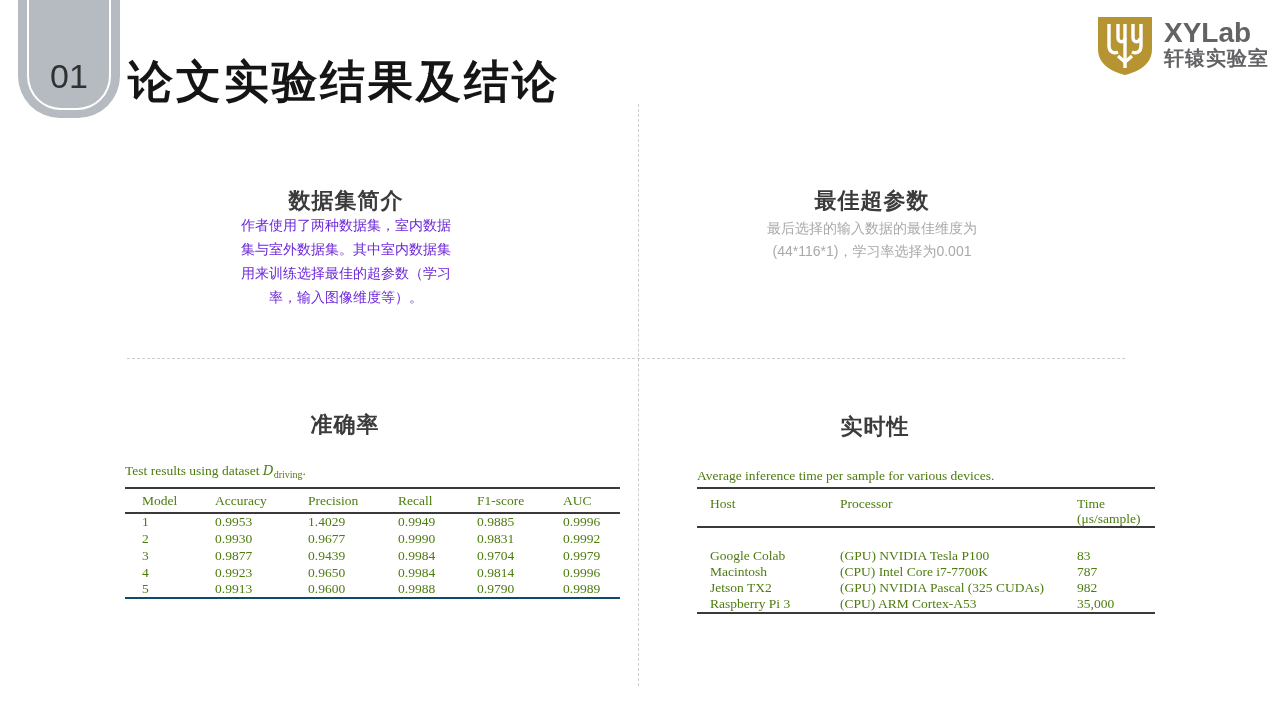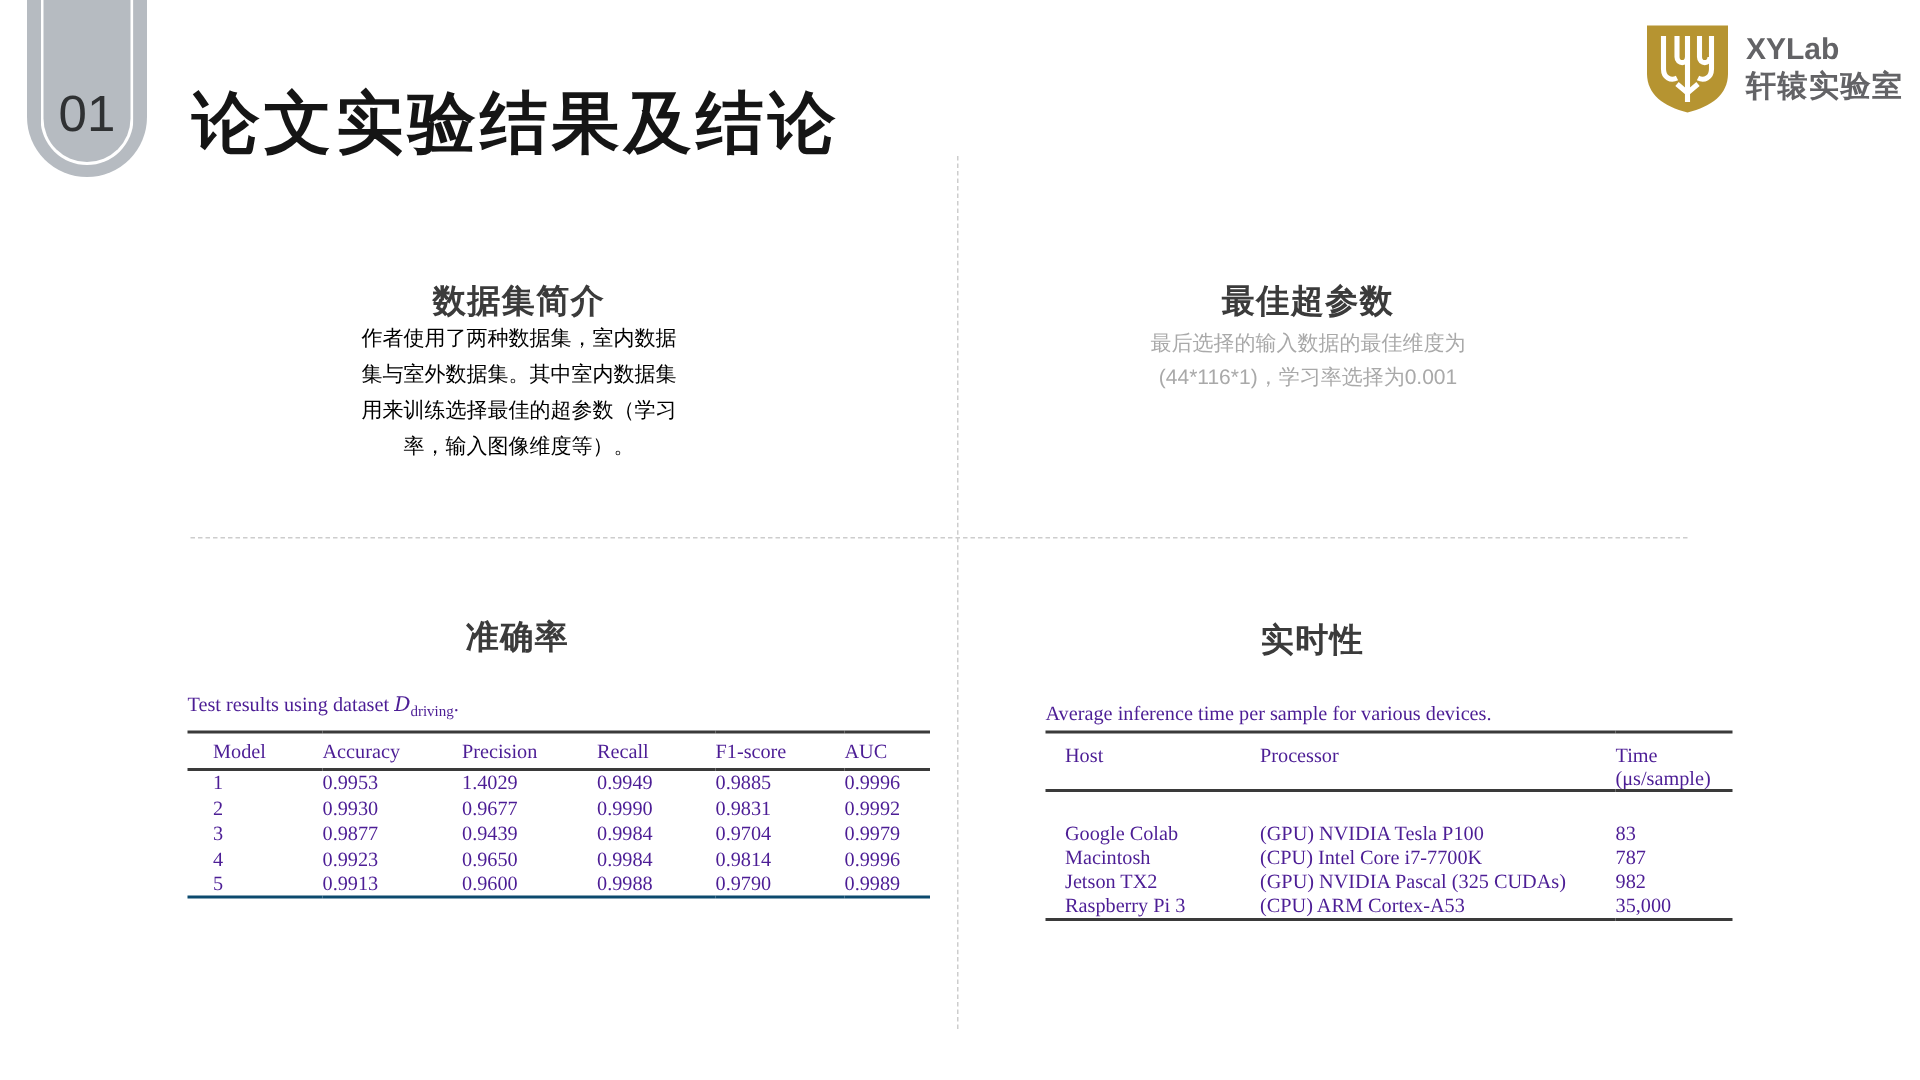--- a/index.html
+++ b/index.html
@@ -4,71 +4,71 @@
 <style>
   * { margin:0; padding:0; box-sizing:border-box; }
   html,body { background:#e8e8e8; }
   .slide {
     position:relative; width:1280px; height:720px; background:#ffffff;
     overflow:hidden; font-family:"Liberation Sans", sans-serif;
   }
 
   
   .badge {
-    position:absolute; left:18px; top:0; width:80px; height:118px;
+    position:absolute; left:18px; top:0; width:102px; height:118px;
     background:#b6bbc1; border-radius:0 0 42px 42px;
     display:flex; align-items:flex-end; justify-content:center;
     padding-bottom:22px;
   }
   .badge::before {
     content:""; position:absolute; left:9px; right:9px; top:0; bottom:8px;
     border:2px solid #ffffff; border-top:none; border-radius:0 0 34px 34px;
   }
   .badge-number { font-size:34px; color:#2f3133; position:relative; }
 
   
   .slide-title {
     position:absolute; left:128px; top:52px;
     font-size:45px; font-weight:600; color:#151515; letter-spacing:3px;
     white-space:nowrap;
   }
 
   
   .logo { position:absolute; left:1093px; top:12px; display:flex; align-items:flex-start; }
   .logo-text { margin-left:7px; color:#636366; padding-top:8px; }
-  .logo-en { font-size:20px; font-weight:600; line-height:26px; }
+  .logo-en { font-size:28px; font-weight:600; line-height:26px; }
   .logo-cn { font-size:20px; font-weight:700; line-height:24px; letter-spacing:1px; }
 
   
   .v-divider { position:absolute; left:638px; top:104px; height:582px; width:0; border-left:1px dashed #cdcdcd; }
   .h-divider { position:absolute; left:127px; top:358px; width:998px; height:0; border-top:1px dashed #cdcdcd; }
 
   
   .sec-heading {
     position:absolute; width:240px; text-align:center;
     font-size:22px; font-weight:700; color:#3b3b3b; letter-spacing:1px;
   }
   .h-dataset { left:226px; top:186px; }
   .h-hyper   { left:752px; top:186px; }
   .h-acc     { left:225px; top:410px; }
   .h-rt      { left:755px; top:412px; }
 
   
   .body-text { position:absolute; text-align:center; }
   .dataset-body {
     left:238px; top:213px; width:216px;
-    font-size:14px; line-height:24px; color:#000000;
+    font-size:14px; line-height:24px; color:#6d28d9;
   }
   .hyper-body {
     left:764px; top:217px; width:216px;
     font-size:14px; line-height:23px; color:#a9a9a9;
   }
 
   
-  .paper { font-family:"Liberation Serif", serif; color:#4c1d95; }
+  .paper { font-family:"Liberation Serif", serif; color:#4d7c0f; }
   .paper-caption { position:absolute; font-size:13.5px; white-space:nowrap; }
   .cap-acc { left:125px; top:462px; }
   .cap-rt  { left:697px; top:468px; }
   .script-d { font-style:italic; font-family:"DejaVu Serif", serif; }
   .sub { font-size:10px; vertical-align:-3px; }
 
   table.paper { border-collapse:collapse; table-layout:fixed; position:absolute; }
   table.paper th, table.paper td {
     font-size:13.5px; font-weight:normal; text-align:left;
     padding:0; overflow:hidden; white-space:nowrap;

